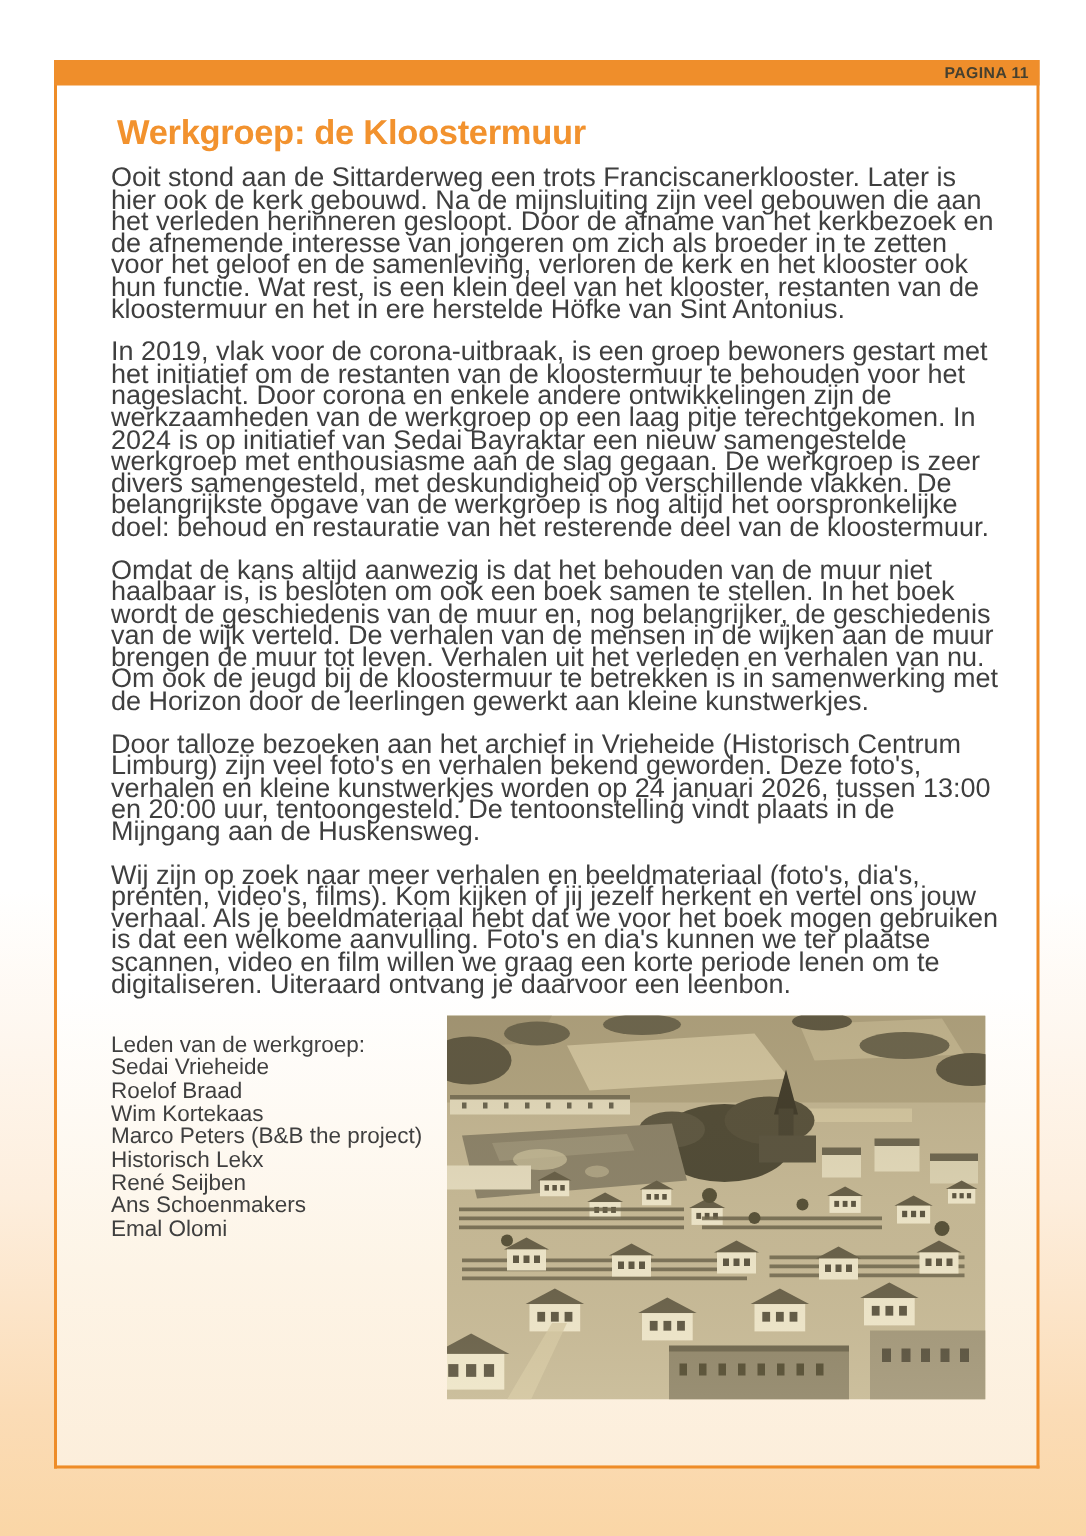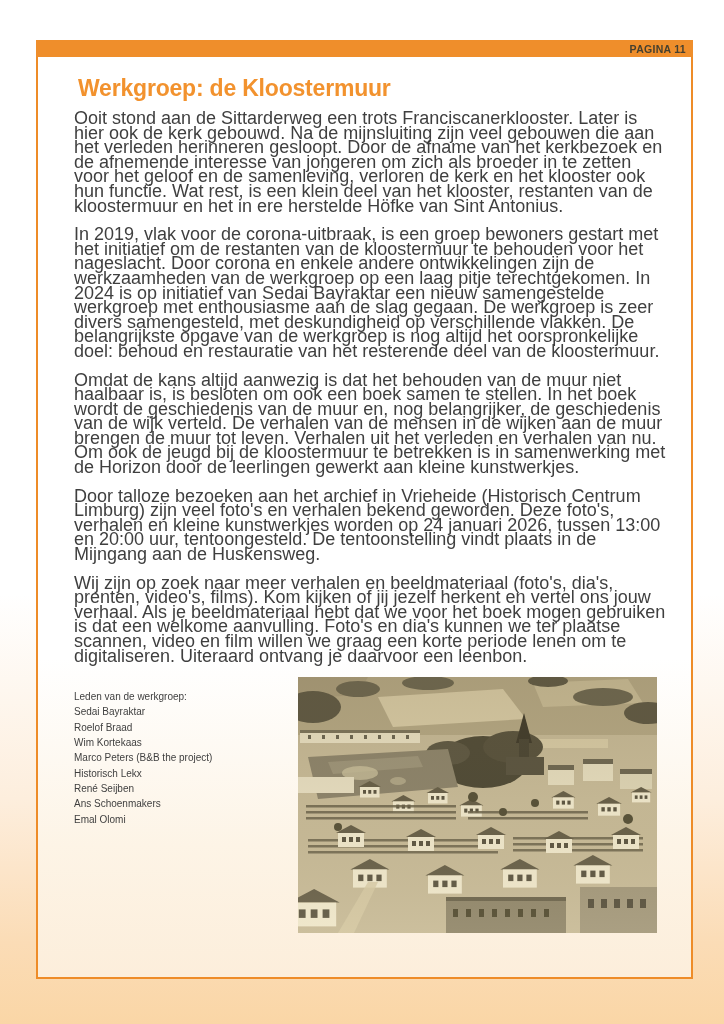--- a/index.html
+++ b/index.html
@@ -49,21 +49,21 @@
     line-height: 14.6px;
     color: #3f3f3f;
     margin: 0 0 14px 0;
     max-width: 598px;
   }
   .bottom-row { display: flex; align-items: flex-start; }
   .members {
     width: 224px;
     flex-shrink: 0;
     padding-top: 12px;
-    font-size: 10px;
+    font-size: 15px;
     line-height: 15.3px;
     color: #3f3f3f;
   }
   .photo-frame { width: 359px; height: 256px; flex-shrink: 0; }
   .photo-frame svg { display: block; width: 359px; height: 256px; }
 </style>
 </head>
 <body>
 
 <div class="sheet">
@@ -78,21 +78,21 @@
     <p class="body-par">Ooit stond aan de Sittarderweg een trots Franciscanerklooster. Later is hier ook de kerk gebouwd. Na de mijnsluiting zijn veel gebouwen die aan het verleden herinneren gesloopt. Door de afname van het kerkbezoek en de afnemende interesse van jongeren om zich als broeder in te zetten voor het geloof en de samenleving, verloren de kerk en het klooster ook hun functie. Wat rest, is een klein deel van het klooster, restanten van de kloostermuur en het in ere herstelde Höfke van Sint Antonius.</p>
     <p class="body-par">In 2019, vlak voor de corona-uitbraak, is een groep bewoners gestart met het initiatief om de restanten van de kloostermuur te behouden voor het nageslacht. Door corona en enkele andere ontwikkelingen zijn de werkzaamheden van de werkgroep op een laag pitje terechtgekomen. In 2024 is op initiatief van Sedai Bayraktar een nieuw samengestelde werkgroep met enthousiasme aan de slag gegaan. De werkgroep is zeer divers samengesteld, met deskundigheid op verschillende vlakken. De belangrijkste opgave van de werkgroep is nog altijd het oorspronkelijke doel: behoud en restauratie van het resterende deel van de kloostermuur.</p>
     <p class="body-par">Omdat de kans altijd aanwezig is dat het behouden van de muur niet haalbaar is, is besloten om ook een boek samen te stellen. In het boek wordt de geschiedenis van de muur en, nog belangrijker, de geschiedenis van de wijk verteld. De verhalen van de mensen in de wijken aan de muur brengen de muur tot leven. Verhalen uit het verleden en verhalen van nu. Om ook de jeugd bij de kloostermuur te betrekken is in samenwerking met de Horizon door de leerlingen gewerkt aan kleine kunstwerkjes.</p>
     <p class="body-par">Door talloze bezoeken aan het archief in Vrieheide (Historisch Centrum Limburg) zijn veel foto's en verhalen bekend geworden. Deze foto's, verhalen en kleine kunstwerkjes worden op 24 januari 2026, tussen 13:00 en 20:00 uur, tentoongesteld. De tentoonstelling vindt plaats in de Mijngang aan de Huskensweg.</p>
     <p class="body-par">Wij zijn op zoek naar meer verhalen en beeldmateriaal (foto's, dia's, prenten, video's, films). Kom kijken of jij jezelf herkent en vertel ons jouw verhaal. Als je beeldmateriaal hebt dat we voor het boek mogen gebruiken is dat een welkome aanvulling. Foto's en dia's kunnen we ter plaatse scannen, video en film willen we graag een korte periode lenen om te digitaliseren. Uiteraard ontvang je daarvoor een leenbon.</p>
 
     <div class="bottom-row">
 
       <div class="members">
         <div>Leden van de werkgroep:</div>
-        <div>Sedai Bayraktar</div>
+        <div>Sedai Vrieheide</div>
         <div>Roelof Braad</div>
         <div>Wim Kortekaas</div>
         <div>Marco Peters (B&amp;B the project)</div>
         <div>Historisch Lekx</div>
         <div>René Seijben</div>
         <div>Ans Schoenmakers</div>
         <div>Emal Olomi</div>
       </div>
 
       <div class="photo-frame">

